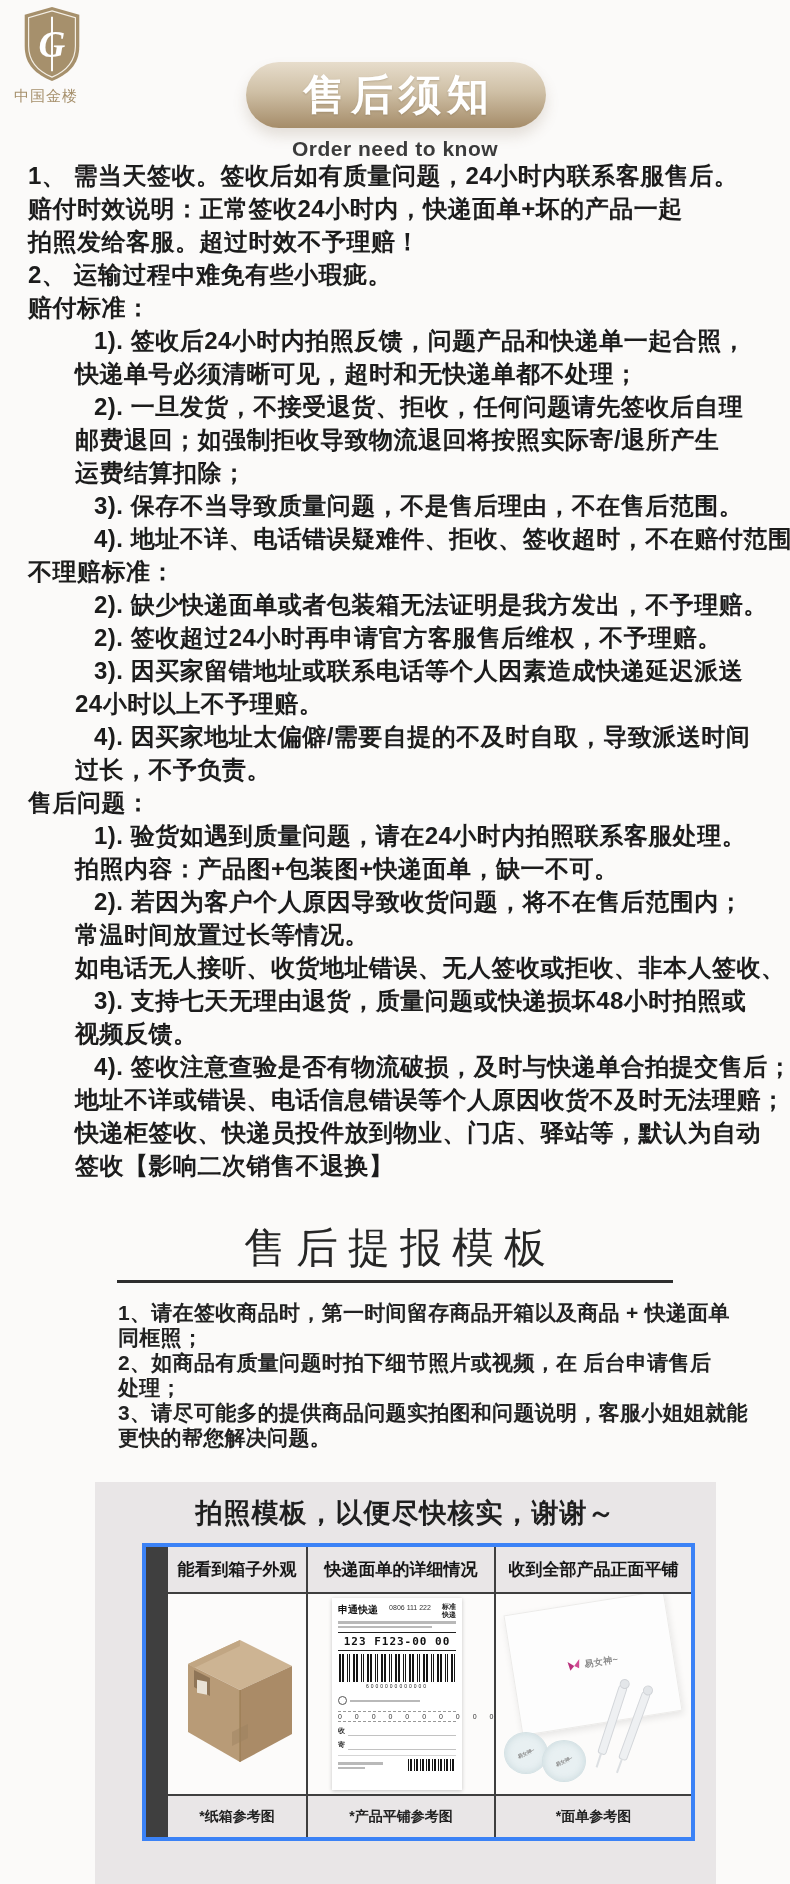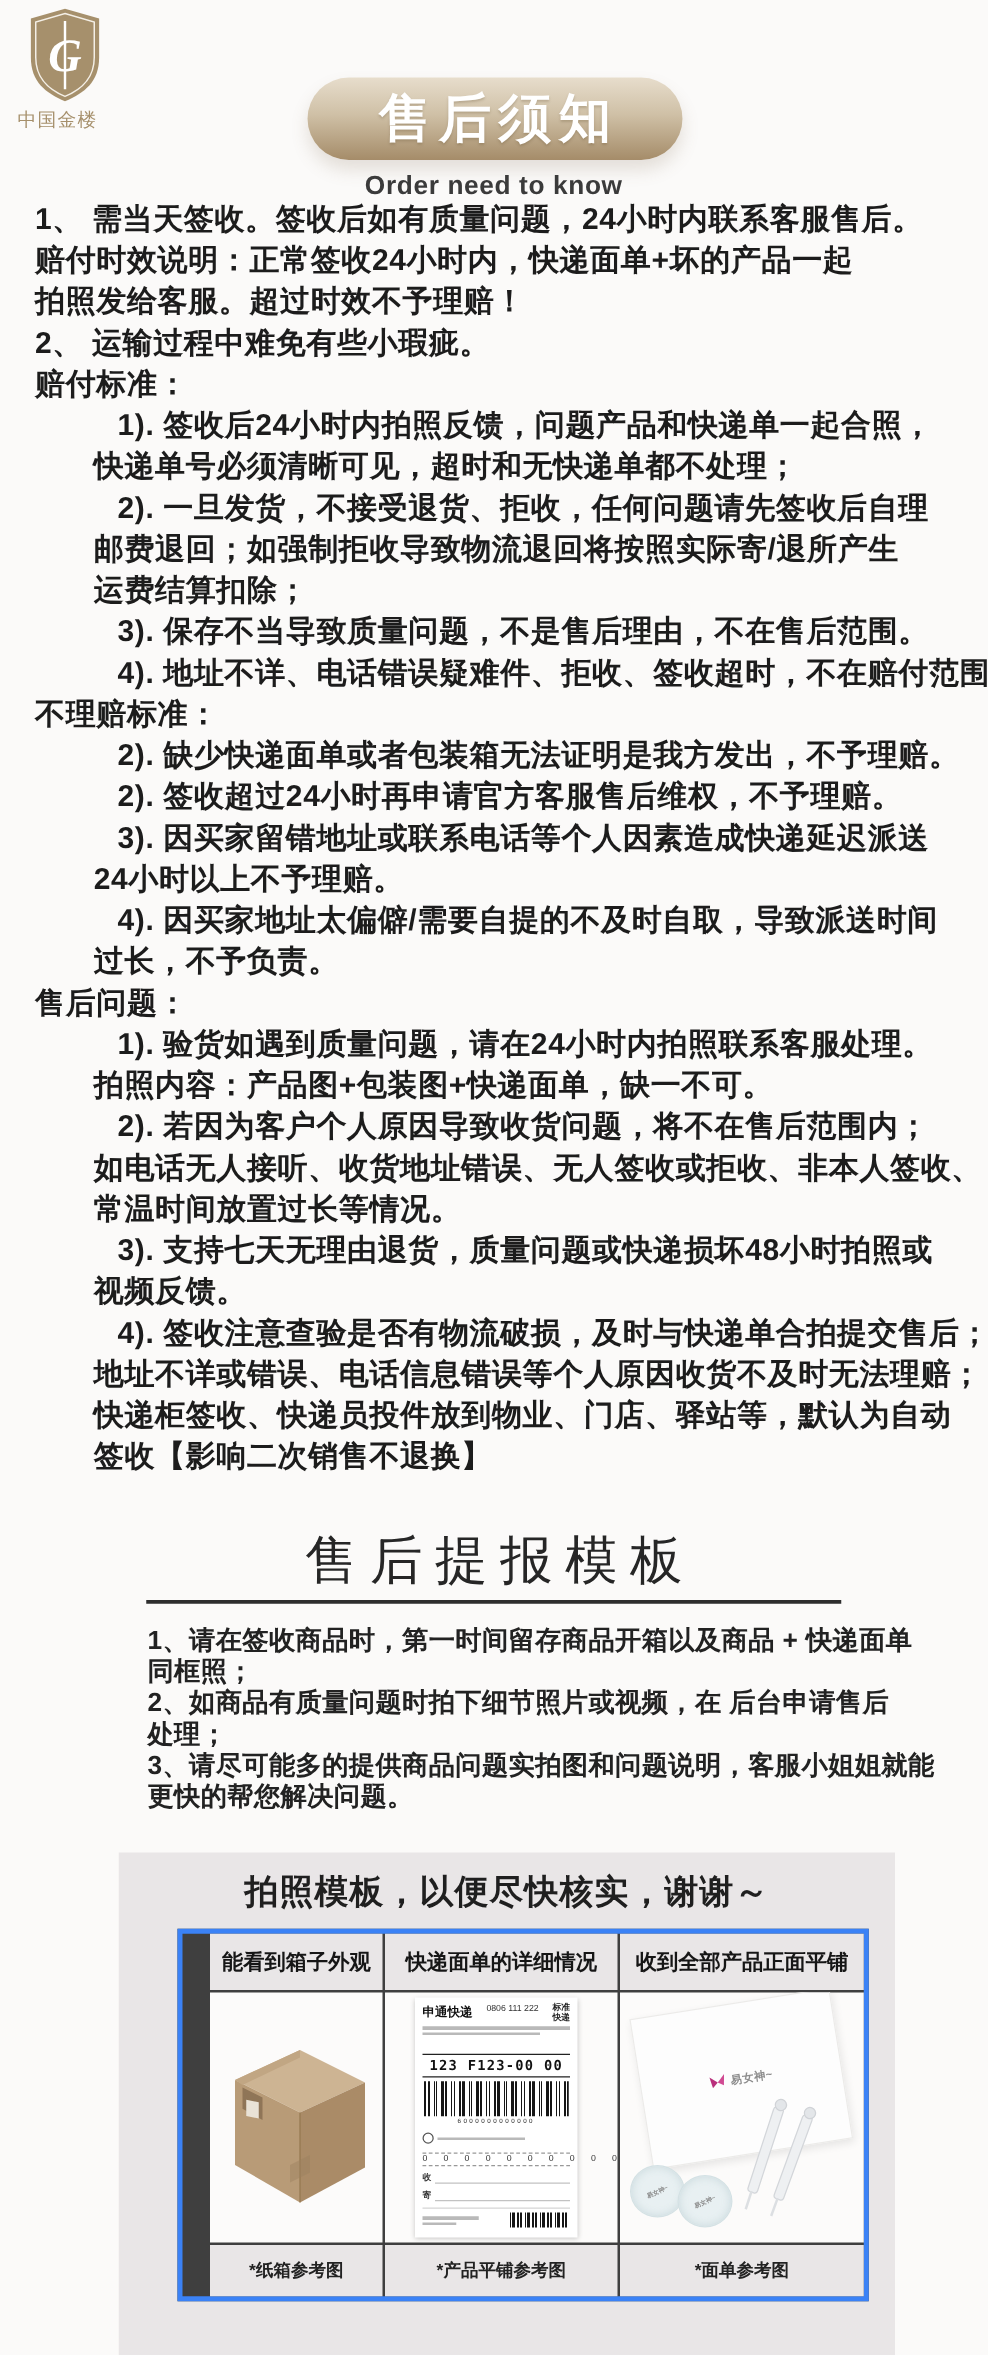--- a/index.html
+++ b/index.html
@@ -51,21 +51,21 @@
   
   .slabel{position:absolute;left:24px;top:4px;width:130px;height:192px;background:#fff;
     box-shadow:0 1px 4px rgba(0,0,0,.22);padding:5px 6px;box-sizing:border-box;}
   .slabel .row1{display:flex;justify-content:space-between;align-items:flex-start;}
   .slabel .courier{font-size:10px;font-weight:700;color:#111;}
   .slabel .track{font-size:7px;color:#333;margin-top:1px;}
   .slabel .svc{font-size:7px;font-weight:700;color:#222;text-align:right;line-height:8px;}
   .gbar{height:2.5px;background:#b9b9b9;margin:2px 0;}
   .gbar.w80{width:80%;}
   .gbar.w60{width:60%;}
-  .codebox{border-top:1.5px solid #222;border-bottom:1.5px solid #222;margin-top:15px;padding:2px 0;
+  .codebox{border-top:1.5px solid #222;border-bottom:1.5px solid #222;margin-top:4px;padding:2px 0;
     text-align:center;font-size:11px;font-weight:700;letter-spacing:1px;
     font-family:"DejaVu Sans Mono",monospace;color:#111;}
   .barcode{height:28px;margin:3px 1px 1px;
     background:repeating-linear-gradient(90deg,#151515 0 2px,#fff 2px 3px,#151515 3px 5px,#fff 5px 8px,#151515 8px 9px,#fff 9px 10px,#151515 10px 11px,#fff 11px 14px);}
   .bcd{text-align:center;font-size:5px;letter-spacing:2px;color:#222;}
   .circ{display:inline-block;width:7px;height:7px;border:1px solid #555;border-radius:50%;vertical-align:middle;margin-right:3px;}
   .sortrow{font-size:7px;color:#333;letter-spacing:5.5px;border-bottom:1px dashed #999;
     border-top:1px dashed #999;padding:1px 0;margin:2px 0;white-space:nowrap;}
   .frow{display:flex;align-items:flex-end;margin-top:4px;}
   .frow .lab{font-size:7px;font-weight:700;color:#333;margin-right:3px;}
@@ -126,22 +126,22 @@
     <div class="nline ind2">2). 缺少快递面单或者包装箱无法证明是我方发出，不予理赔。</div>
     <div class="nline ind2">2). 签收超过24小时再申请官方客服售后维权，不予理赔。</div>
     <div class="nline ind2">3). 因买家留错地址或联系电话等个人因素造成快递延迟派送</div>
     <div class="nline ind1">24小时以上不予理赔。</div>
     <div class="nline ind2">4). 因买家地址太偏僻/需要自提的不及时自取，导致派送时间</div>
     <div class="nline ind1">过长，不予负责。</div>
     <div class="nline ind0">售后问题：</div>
     <div class="nline ind2">1). 验货如遇到质量问题，请在24小时内拍照联系客服处理。</div>
     <div class="nline ind1">拍照内容：产品图+包装图+快递面单，缺一不可。</div>
     <div class="nline ind2">2). 若因为客户个人原因导致收货问题，将不在售后范围内；</div>
+    <div class="nline ind1">常温时间放置过长等情况。</div>
     <div class="nline ind1">如电话无人接听、收货地址错误、无人签收或拒收、非本人签收、</div>
-    <div class="nline ind1">常温时间放置过长等情况。</div>
     <div class="nline ind2">3). 支持七天无理由退货，质量问题或快递损坏48小时拍照或</div>
     <div class="nline ind1">视频反馈。</div>
     <div class="nline ind2">4). 签收注意查验是否有物流破损，及时与快递单合拍提交售后；</div>
     <div class="nline ind1">地址不详或错误、电话信息错误等个人原因收货不及时无法理赔；</div>
     <div class="nline ind1">快递柜签收、快递员投件放到物业、门店、驿站等，默认为自动</div>
     <div class="nline ind1">签收【影响二次销售不退换】</div>
   </div>
 
 <div id="tpl-title">售后提报模板</div>
 <div id="tpl-underline"></div>

